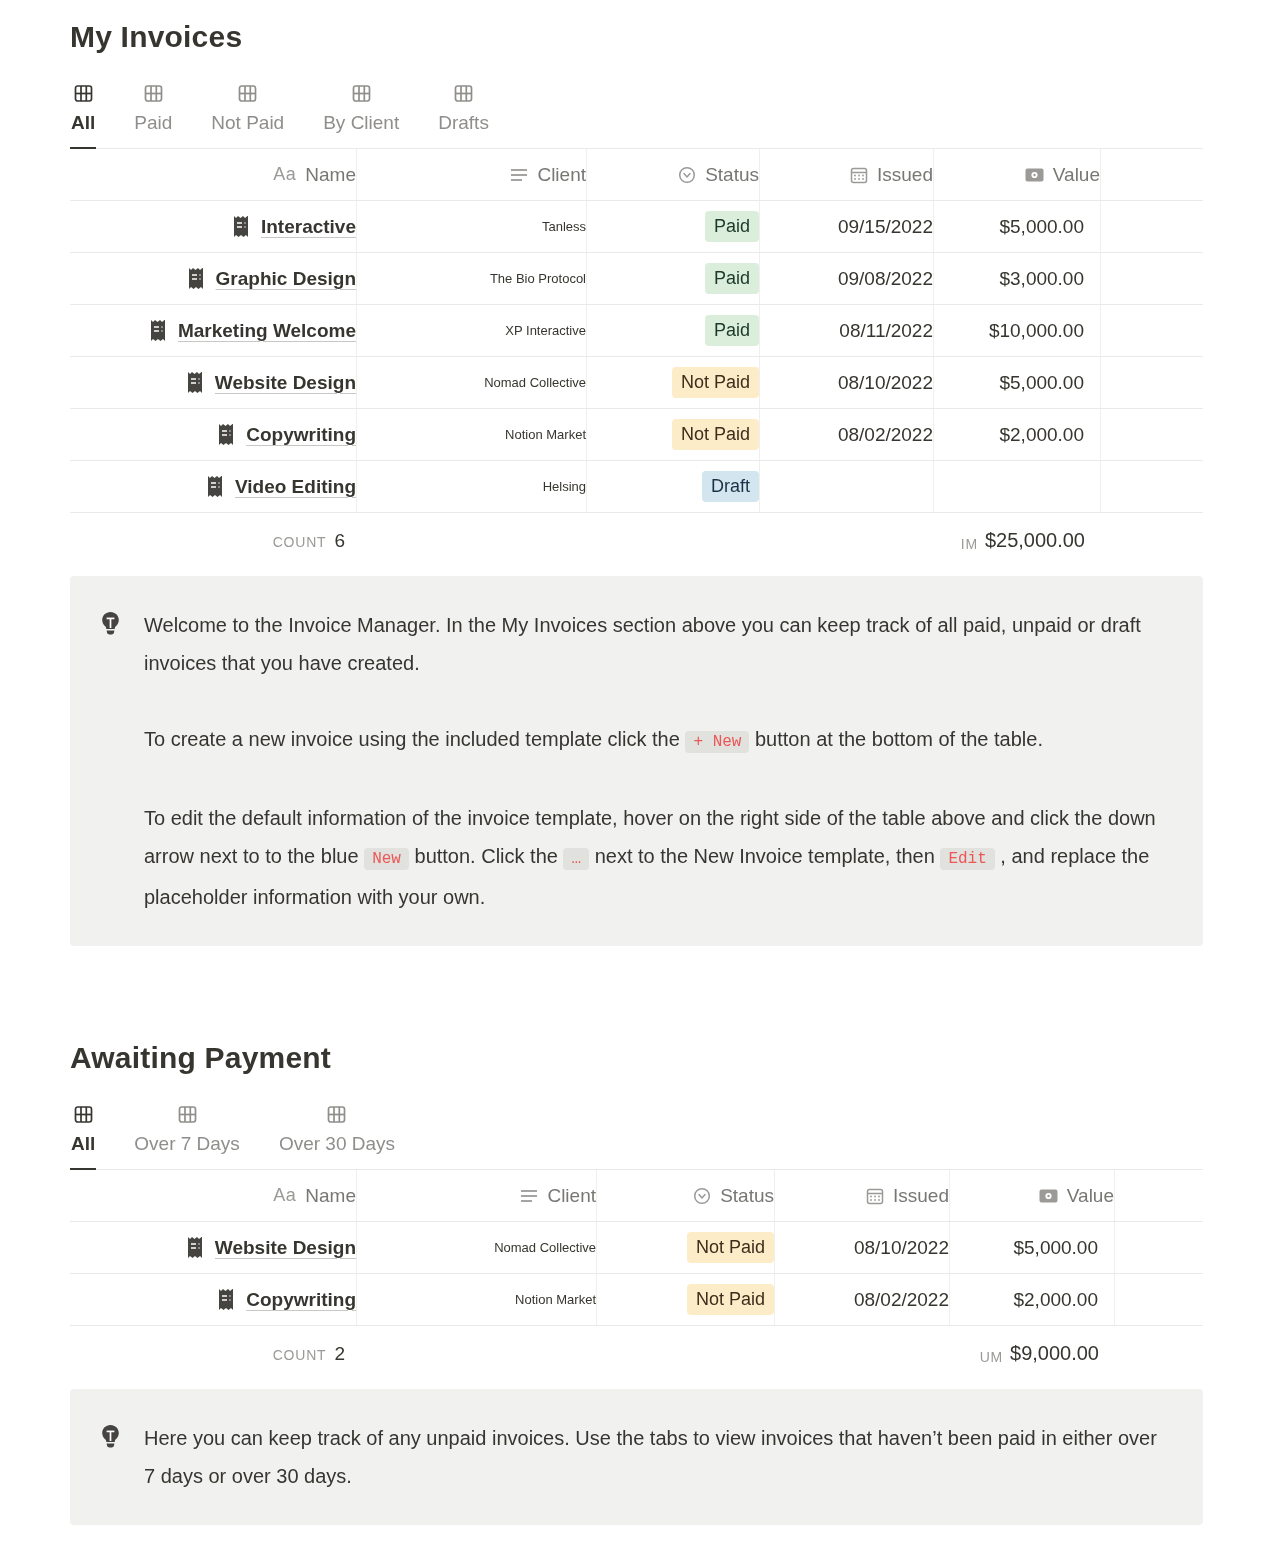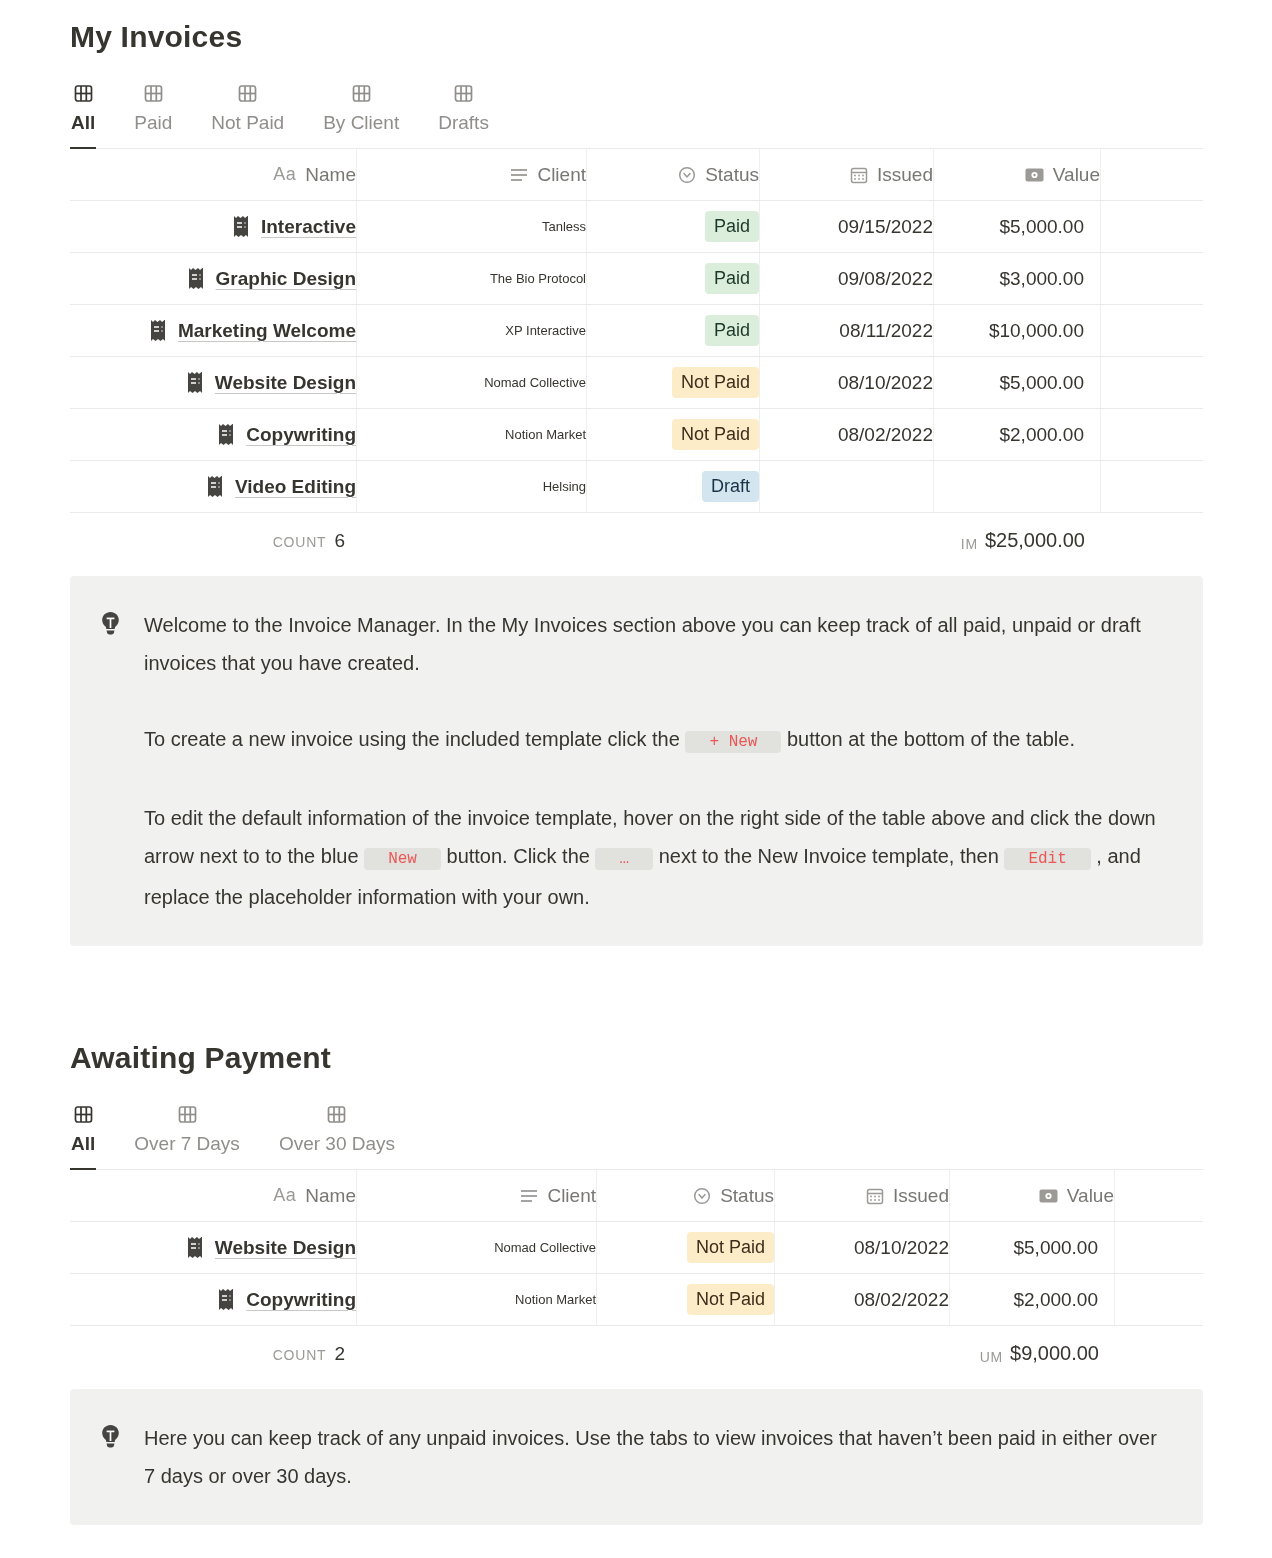--- a/index.html
+++ b/index.html
@@ -77,21 +77,21 @@
     padding:30px 40px 30px 28px;
     display:flex; gap:21px; width:1133px;
   }
   .callout .cicon { flex:0 0 auto; padding-top:5px; }
   .callout .ctext { font-size:20px; line-height:38px; color:#37352F; }
   .callout .ctext p + p { margin-top:38px; }
   .chip {
     font-family:"Liberation Mono", monospace;
     font-size:16px; color:#EB5757;
     background:rgba(135,131,120,.15);
-    padding:2px 24px; border-radius:4px; white-space:nowrap;
+    padding:2px 8px; border-radius:4px; white-space:nowrap;
   }
 </style>
 </head>
 <body>
 
 <div class="section">
   <h2 class="section-title">My Invoices</h2>
   <div class="tabbar">
       <div class="tab active">
         <span class="tabicon">

